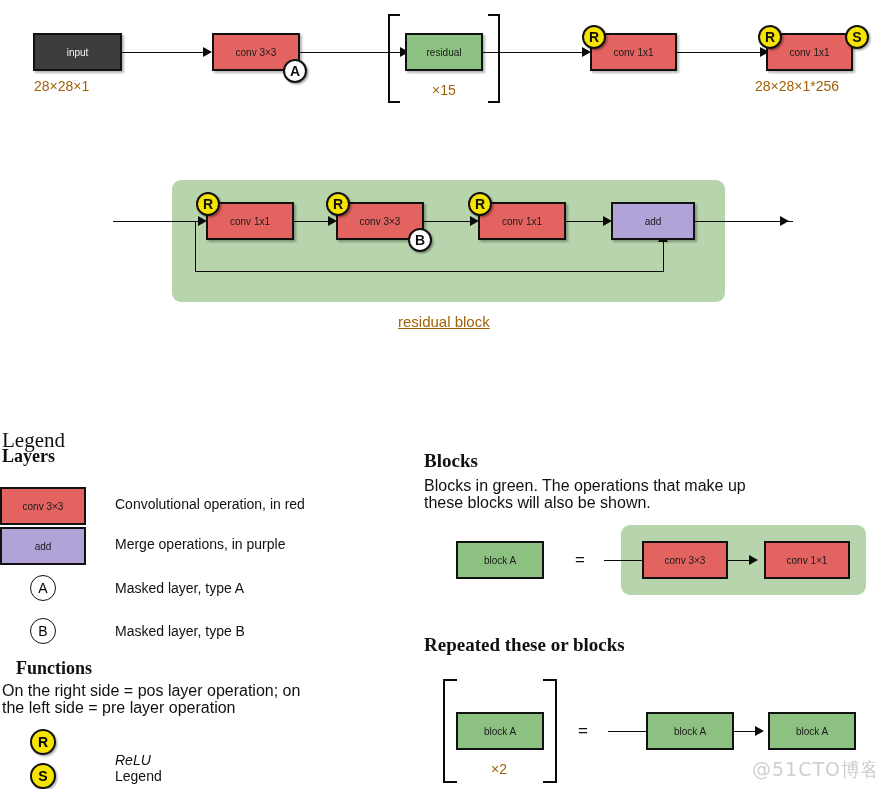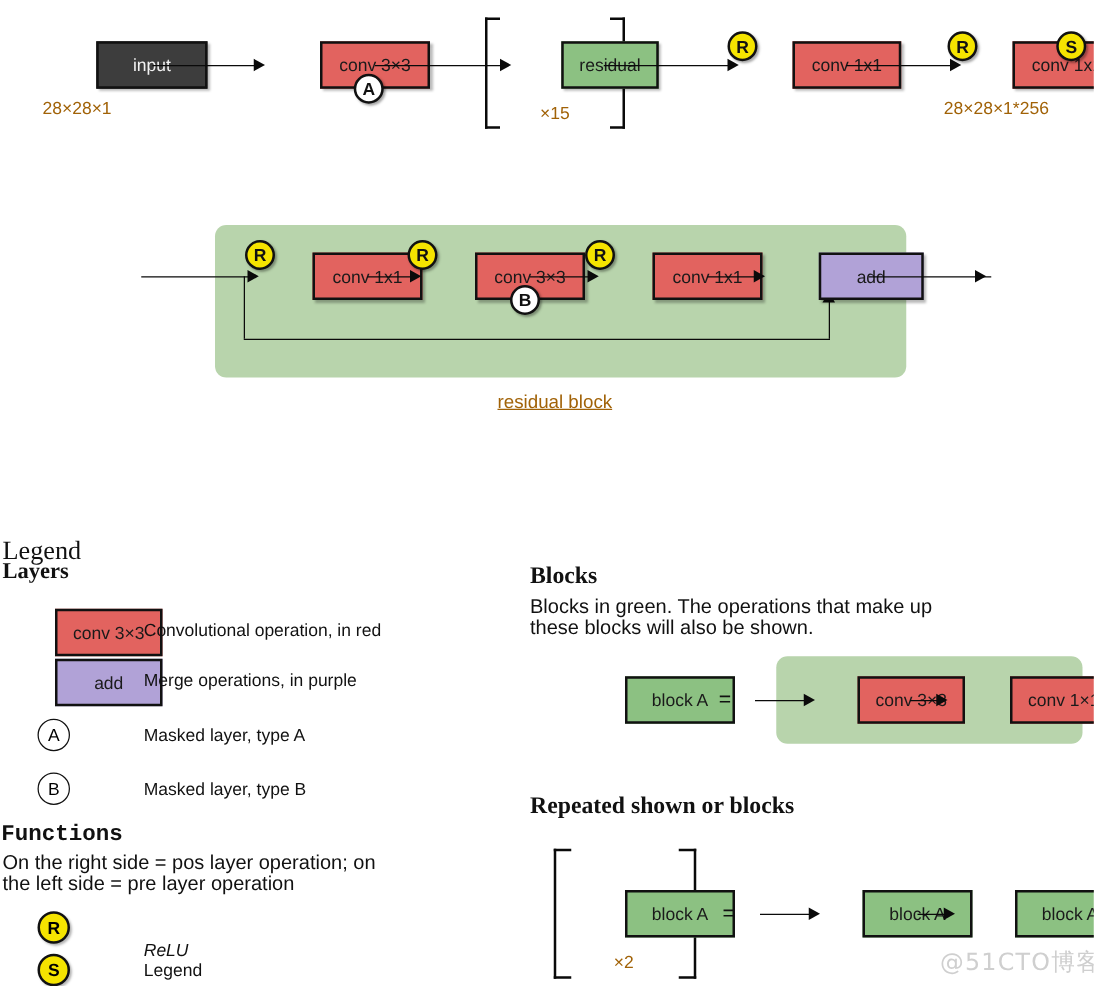--- a/index.html
+++ b/index.html
@@ -17,25 +17,24 @@
   }
 
   
   .node {
     position: absolute;
     box-sizing: border-box;
     border: 2px solid #111111;
     display: flex;
     align-items: center;
     justify-content: center;
-    font-size: 14px;
+    font-size: 10px;
     color: #1a1a1a;
     box-shadow: 2px 2px 2px rgba(0,0,0,0.28);
     white-space: nowrap;
-    margin-left: 44px;
   }
   .node.red    { background: #e2635f; }
   .node.green  { background: #8cc182; }
   .node.purple { background: #b1a2d7; }
   .node.dark   { background: #3d3d3d; color: #f2f2f2; border-color: #111; }
 
   .node.flat { box-shadow: none; }
 
   
   .badge {
@@ -289,21 +288,21 @@
   <div class="legend-circle" style="left:30px; top:575px;">
     <span>A</span>
   </div>
   <div class="legend-label" style="left:115px; top:580px;">Masked layer, type A</div>
 
   <div class="legend-circle" style="left:30px; top:618px;">
     <span>B</span>
   </div>
   <div class="legend-label" style="left:115px; top:623px;">Masked layer, type B</div>
 
-  <div class="hd-serif bold" style="left:1px; top:658px;font-family:Liberation Mono, monospace;">Functions</div>
+  <div class="hd-serif bold" style="left:16px; top:658px;">Functions</div>
   <div class="para" style="left:2px; top:682px; width:300px;">On the right side = pos layer operation; on the left side = pre layer operation</div>
 
   <div class="legend-circle yellow" style="left:30px; top:729px;">
     <span>R</span>
   </div>
   <div class="legend-label" style="left:115px; top:752px;font-style:italic;">ReLU</div>
 
   <div class="legend-circle yellow" style="left:30px; top:763px;">
     <span>S</span>
   </div>
@@ -323,21 +322,21 @@
 
   <div class="node red flat" style="left:642px; top:541px; width:86px; height:38px; border-width:2px;">
     <span>conv 3×3</span>
   </div>
   <div class="hline" style="left:728px; top:560px; width:26px;"></div>
   <div class="arrowhead" style="left:749px; top:555px;"></div>
   <div class="node red flat" style="left:764px; top:541px; width:86px; height:38px; border-width:2px;">
     <span>conv 1×1</span>
   </div>
 
-  <div class="hd-serif big" style="left:424px; top:634px;">Repeated shown or blocks</div>
+  <div class="hd-serif big" style="left:424px; top:634px;">Repeated these or blocks</div>
 
   <div class="bracket" style="left:443px; top:679px; width:14px; height:104px;"></div>
   <div class="bracket right" style="left:543px; top:679px; width:14px; height:104px;"></div>
 
   <div class="node green flat" style="left:456px; top:712px; width:88px; height:38px; border-width:2px;">
     <span>block A</span>
   </div>
   <div class="cap" style="left:491px; top:761px;">×2</div>
 
   <div class="eqsign" style="left:578px; top:721px;">=</div>

